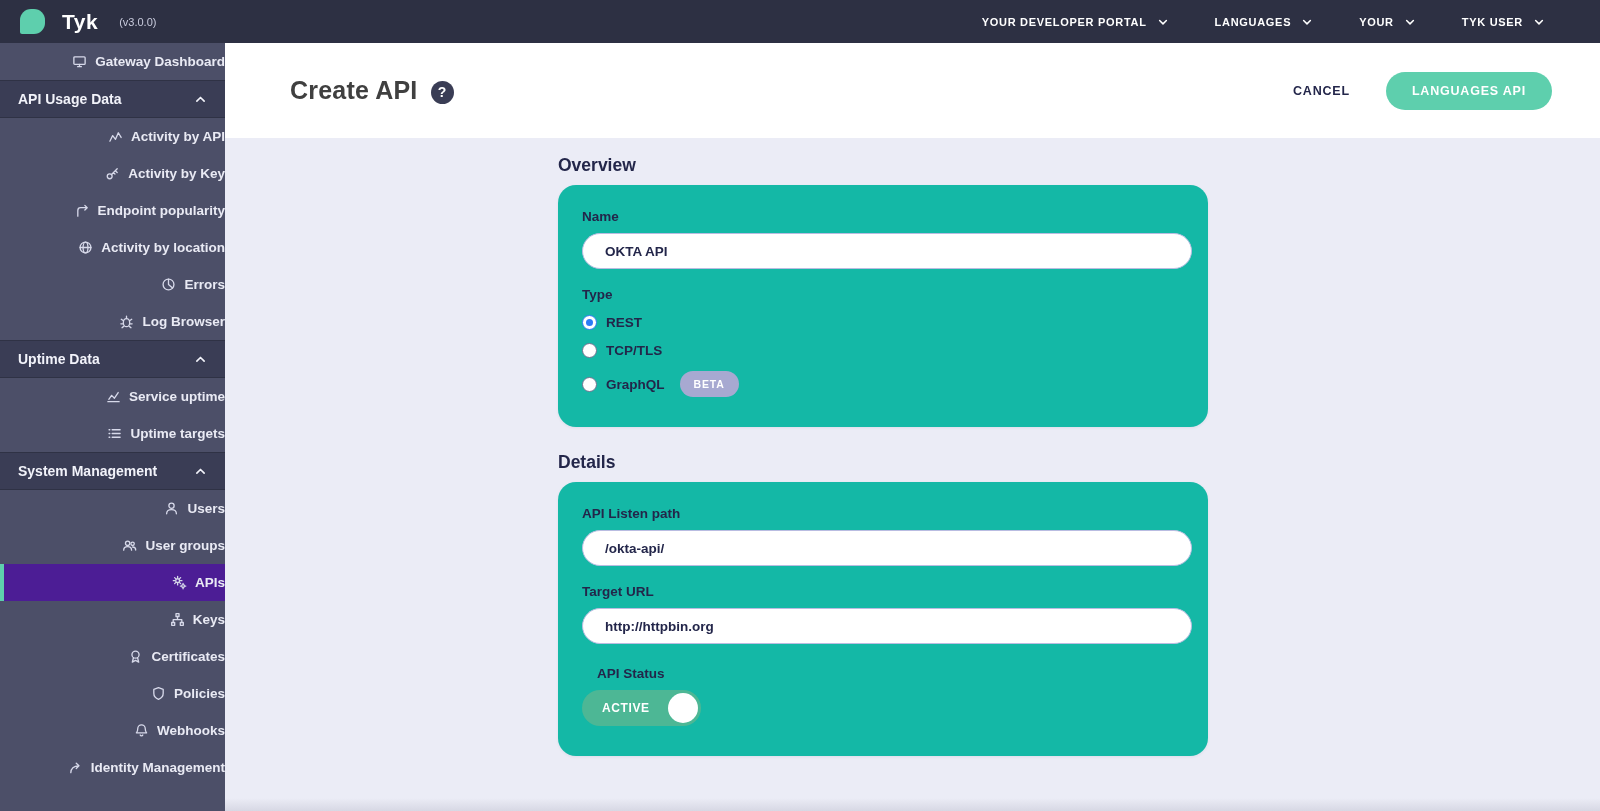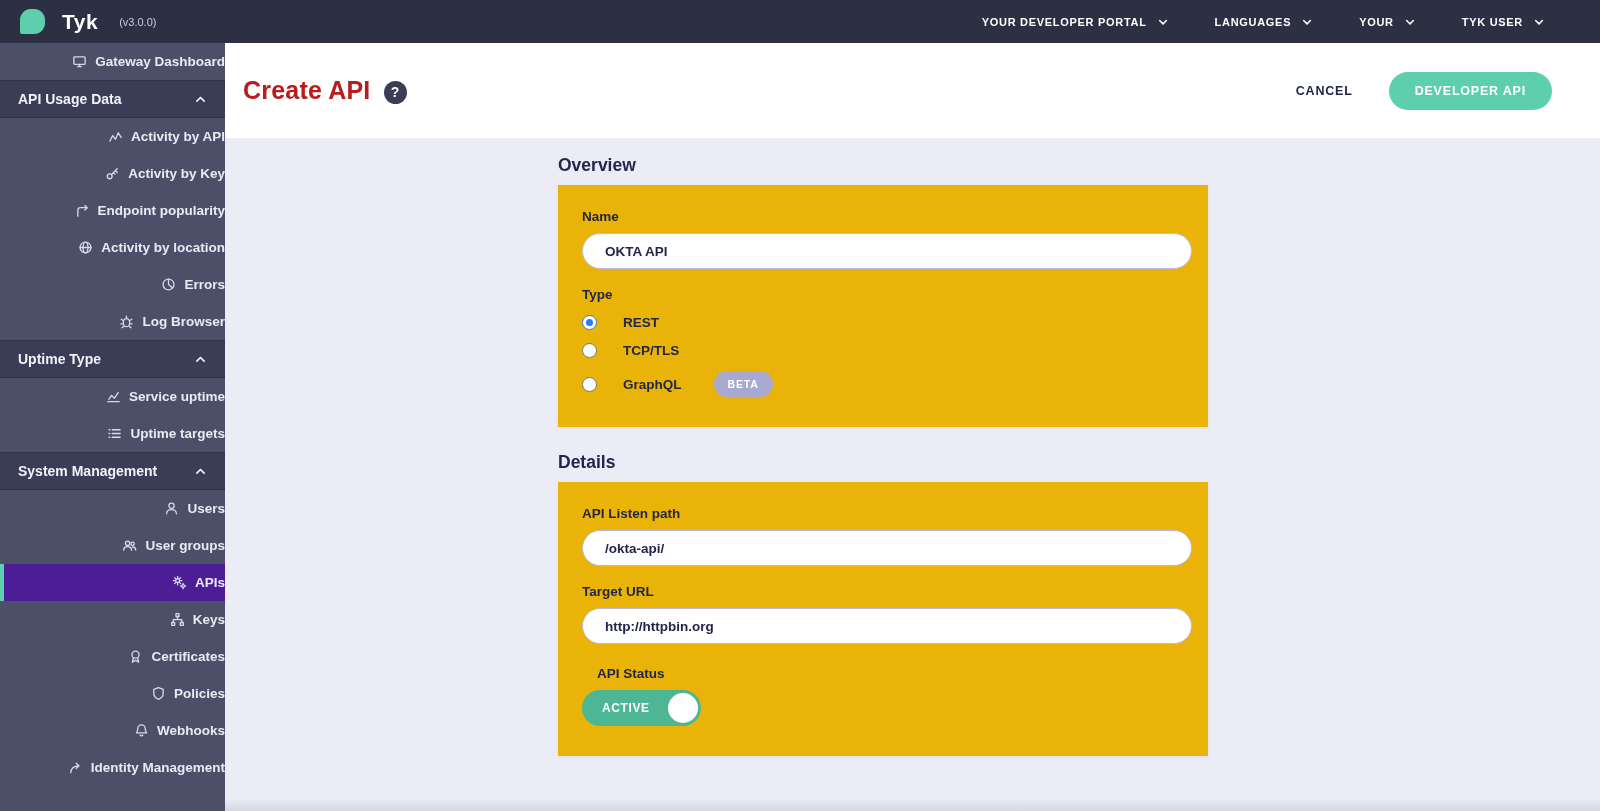--- a/index.html
+++ b/index.html
@@ -20,35 +20,35 @@
   .side-item { height:37px; display:flex; align-items:center; gap:8px; padding-left:26px; color:#e9eaf4; font-size:13.5px; font-weight:600; cursor:pointer;justify-content:flex-end; }
   .side-item .icn { width:15px; height:15px; display:inline-flex; align-items:center; justify-content:center; color:#d7d9ea; flex:0 0 15px; }
   .side-item .icn svg { stroke:#d7d9ea; }
   .side-item.selected { background:#4c1d95; border-left:4px solid #5ecfad; padding-left:22px; }
   .side-section { height:38px; display:flex; align-items:center; justify-content:space-between; padding:0 18px; background:#3a3d55; color:#f2f3fa; font-size:14px; font-weight:600; cursor:pointer; border-top:1px solid rgba(0,0,0,0.18); border-bottom:1px solid rgba(0,0,0,0.18);gap:30px; }
   .side-section svg { stroke:#f2f3fa; }
 
   
   .page-header { position:absolute; top:43px; left:225px; width:1375px; height:95px; background:#ffffff; display:flex; align-items:center; justify-content:space-between; padding:0 48px 0 18px; z-index:10; }
   .ph-left { display:flex; align-items:center; gap:13px; }
-  .page-title { font-size:25px; font-weight:600; color:#b91c1c; letter-spacing:0.2px; }
+  .page-title { font-size:25px; font-weight:600; color:#404040; letter-spacing:0.2px;margin-left:47px; }
   .help-circle { width:23px; height:23px; border-radius:50%; background:#3a3d55; color:#ffffff; font-size:14px; font-weight:700; display:flex; align-items:center; justify-content:center; cursor:pointer; margin-top:3px; }
   .ph-actions { display:flex; align-items:center; gap:36px; }
   .btn-cancel { background:none; border:none; color:#23264a; font-family:inherit; font-size:12.5px; font-weight:700; letter-spacing:0.8px; cursor:pointer; }
   .btn-configure { background:#5ecfad; border:none; color:#ffffff; font-family:inherit; font-size:12.5px; font-weight:700; letter-spacing:0.8px; height:38px; padding:0 26px; border-radius:19px; cursor:pointer; }
 
   
   .content { position:absolute; top:138px; left:225px; width:1375px; height:673px; background:#ebecf6; overflow:hidden; }
   .form-col { width:650px; margin:17px 0 0 333px; }
   .section-heading { font-size:17.5px; font-weight:600; color:#23264a; margin-bottom:9px; }
-  .card { background:#eab308; border-radius:0; box-shadow:0 1px 3px rgba(40,40,80,0.07); padding:24px 16px 30px 24px; margin-bottom:25px; }
+  .card { background:#14b8a6; border-radius:18px; box-shadow:0 1px 3px rgba(40,40,80,0.07); padding:24px 16px 30px 24px; margin-bottom:25px; }
   .field-label { font-size:13.5px; font-weight:600; color:#23264a; margin-bottom:9px; }
   .text-input { width:100%; height:36px; border:1px solid #b9bce1; border-radius:18px; padding:0 22px; font-family:inherit; font-size:13.5px; font-weight:600; color:#23264a; outline:none; background:#ffffff; }
   .mt18 { margin-top:18px; }
-  .radio-row { display:flex; align-items:center; gap:26px; margin-top:13px; cursor:pointer; }
+  .radio-row { display:flex; align-items:center; gap:9px; margin-top:13px; cursor:pointer; }
   .radio { width:15px; height:15px; border-radius:50%; border:1.5px solid #707390; position:relative; flex:0 0 15px; background:#fff; }
   .radio.checked { border-color:#2e7bf6; }
   .radio.checked::after { content:""; position:absolute; top:2.5px; left:2.5px; width:7px; height:7px; border-radius:50%; background:#2e7bf6; }
   .radio-label { font-size:13.5px; font-weight:600; color:#23264a; }
   .beta-badge { background:#a7a9d1; color:#ffffff; font-size:10.5px; font-weight:700; letter-spacing:0.8px; border-radius:13px; padding:7px 14px; margin-left:6px; }
   .status-label { margin-left:15px; margin-top:22px; }
   .toggle { width:119px; height:36px; border-radius:18px; background:#4db795; display:flex; align-items:center; position:relative; cursor:pointer; margin-top:6px; }
   .toggle-text { color:#ffffff; font-size:12px; font-weight:700; letter-spacing:0.6px; margin-left:20px; }
   .toggle-knob { position:absolute; right:3px; top:3px; width:30px; height:30px; border-radius:50%; background:#ffffff; }
   .bottom-fade { position:absolute; bottom:0; left:0; width:100%; height:13px; background:linear-gradient(#ebecf6, #d7d8e4); }
@@ -163,21 +163,21 @@
     <div class="side-item">
       <span class="icn">
         <svg width="15" height="15" viewBox="0 0 16 16" fill="none" stroke="currentColor" stroke-width="1.4" stroke-linecap="round" stroke-linejoin="round">
           <ellipse cx="8" cy="9.2" rx="3.4" ry="4.3"></ellipse>
           <path d="M8 4.9V2.4M4.8 7.2L2.4 5.6M11.2 7.2l2.4-1.6M4.6 10.5H2M11.4 10.5H14M5 13.2L3.2 14.6M11 13.2l1.8 1.4"></path>
         </svg>
       </span>
       <span>Log Browser</span>
     </div>
     <div class="side-section">
-      <span>Uptime Type</span>
+      <span>Uptime Data</span>
       <span style="display: inline-flex;">
         <svg width="13" height="13" viewBox="0 0 16 16" fill="none" stroke="currentColor" stroke-width="2" stroke-linecap="round" stroke-linejoin="round">
           <path d="M3.5 10l4.5-4.5L12.5 10"></path>
         </svg>
       </span>
     </div>
     <div class="side-item">
       <span class="icn">
         <svg width="15" height="15" viewBox="0 0 16 16" fill="none" stroke="currentColor" stroke-width="1.4" stroke-linecap="round" stroke-linejoin="round">
           <path d="M2 13.5h12M3 11l3-4.2 3 3 4-6"></path>
@@ -279,21 +279,21 @@
     </div>
   </div>
 
 <div class="page-header">
   <div class="ph-left">
     <span class="page-title">Create API</span>
     <span class="help-circle">?</span>
   </div>
   <div class="ph-actions">
     <button class="btn-cancel">CANCEL</button>
-    <button class="btn-configure">DEVELOPER API</button>
+    <button class="btn-configure">LANGUAGES API</button>
   </div>
 </div>
 
 <div class="content">
   <div class="form-col">
 
     <div class="section-heading">Overview</div>
     <div class="card">
       <div class="field-label">Name</div>
       <input class="text-input" type="text" value="OKTA API" style="">

